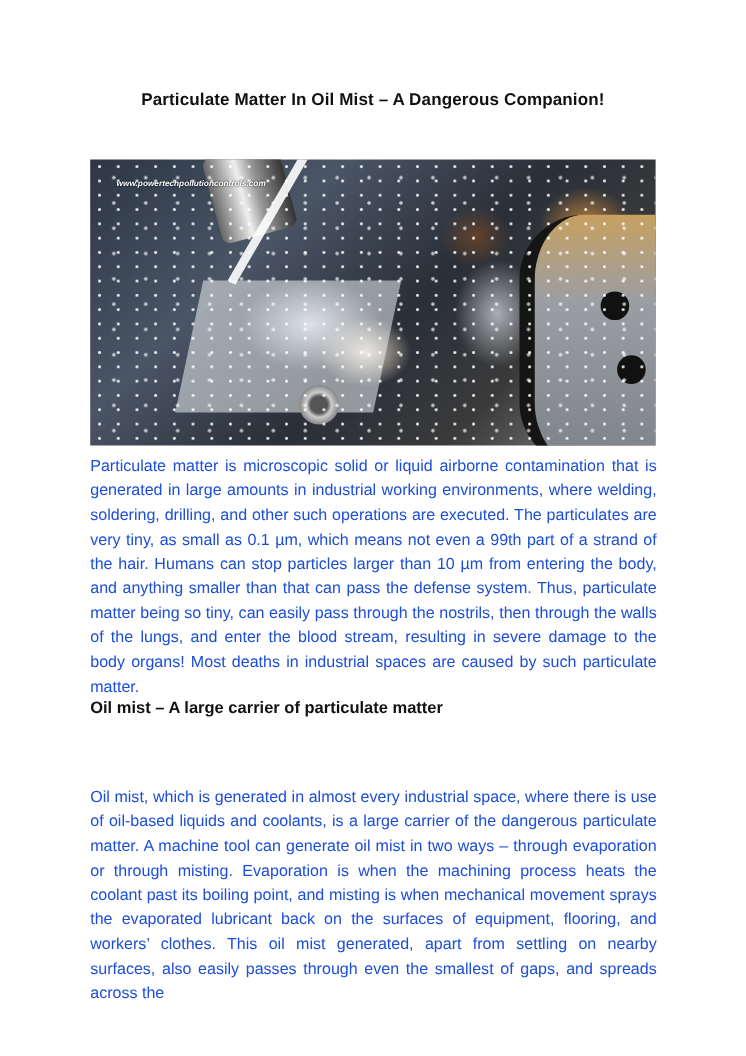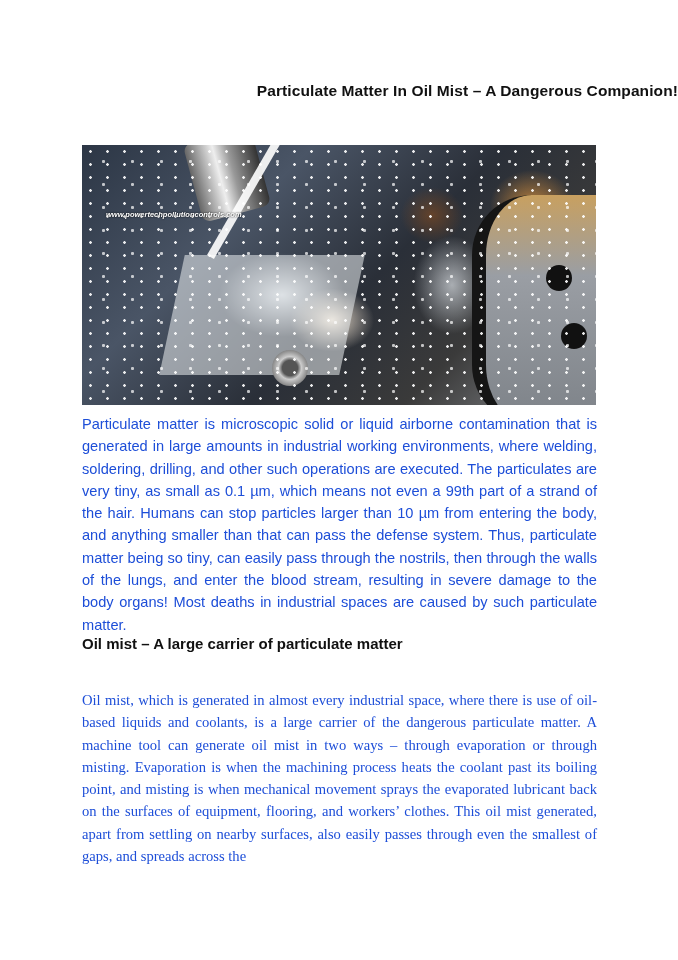--- a/index.html
+++ b/index.html
@@ -1,42 +1,42 @@
 <!DOCTYPE html>
 <html><head>
 <meta charset="utf-8">
 <style>
   html, body { margin: 0; padding: 0; background: #ffffff; }
   body { width: 678px; height: 960px; position: relative; overflow: hidden; font-family: "Liberation Sans", "DejaVu Sans", sans-serif; color: #111; }
-  .title { position: absolute; left: 0; top: 82px; width: 678px; text-align: right; font-size: 15.5px; font-weight: bold; letter-spacing: 0.1px; }
+  .title { position: absolute; left: 0; top: 82px; width: 678px; text-align: center; font-size: 15.5px; font-weight: bold; letter-spacing: 0.1px; }
   .hero { position: absolute; left: 82px; top: 145px; width: 514px; height: 260px; overflow: hidden;
     background:
       radial-gradient(ellipse 60px 45px at 250px 175px, rgba(255,240,220,0.9), rgba(255,240,220,0) 70%),
       radial-gradient(ellipse 90px 60px at 200px 150px, rgba(230,235,240,0.85), rgba(230,235,240,0) 70%),
       radial-gradient(ellipse 55px 70px at 370px 140px, rgba(220,225,230,0.7), rgba(220,225,230,0) 70%),
       radial-gradient(ellipse 60px 50px at 450px 60px, rgba(190,130,60,0.95), rgba(190,130,60,0) 70%),
       radial-gradient(ellipse 45px 40px at 350px 70px, rgba(110,70,40,0.85), rgba(110,70,40,0) 70%),
       linear-gradient(135deg, #2c3645 0%, #4a5566 30%, #2a2f38 55%, #3a3a3a 75%, #8a8c90 100%);
   }
   .hero .spindle { position: absolute; left: 110px; top: -10px; width: 70px; height: 80px; background: linear-gradient(90deg, #666 0%, #eee 40%, #999 60%, #333 100%); border-radius: 8px; transform: rotate(-15deg); }
   .hero .stream { position: absolute; left: 200px; top: -20px; width: 8px; height: 150px; background: rgba(255,255,255,0.9); transform: rotate(30deg); transform-origin: top left; }
   .hero .chuck { position: absolute; left: 390px; top: 50px; width: 160px; height: 230px; background: linear-gradient(180deg, #c8a060 0%, #9a9ea4 35%, #7d8288 100%); border-radius: 60px 0 0 60px; border-left: 14px solid #151515; }
   .hero .hole { position: absolute; width: 26px; height: 26px; background: #111; border-radius: 50%; }
   .hero .workpiece { position: absolute; left: 90px; top: 110px; width: 180px; height: 120px; background: rgba(235,238,240,0.55); transform: skewX(-12deg); }
   .hero .nut { position: absolute; left: 190px; top: 205px; width: 36px; height: 36px; border-radius: 50%; background: radial-gradient(circle, #555 30%, #ccc 45%, #888 70%); }
   .hero .dots { position: absolute; inset: 0;
     background-image:
       radial-gradient(circle, rgba(255,255,255,0.9) 1px, transparent 1.6px),
       radial-gradient(circle, rgba(255,255,255,0.7) 1.2px, transparent 2px);
     background-size: 17px 13px, 29px 23px; background-position: 0 0, 7px 5px; }
-  .hero .watermark { position: absolute; left: 24px; top: 17px; font-size: 7.5px; font-style: italic; font-weight: bold; color: #fff; text-shadow: 0 0 2px #000; margin-top: 48px; }
+  .hero .watermark { position: absolute; left: 24px; top: 17px; font-size: 7.5px; font-style: italic; font-weight: bold; color: #fff; text-shadow: 0 0 2px #000; }
   .para { position: absolute; left: 82px; width: 515px; font-size: 14.6px; line-height: 22.3px; text-align: justify; color: #1d4ed8; }
   .p1 { top: 413px; }
   .subhead { position: absolute; left: 82px; top: 635px; font-size: 15px; font-weight: bold; }
-  .p2 { top: 689px; font-family: Liberation Serif, serif; }
+  .p2 { top: 714px; }
 </style>
 </head>
 <body>
 
 <div class="title">Particulate Matter In Oil Mist – A Dangerous Companion!</div>
 
 <div class="hero" title="CNC machining spindle spraying coolant with oil mist and metal chips">
   <div class="workpiece"></div>
   <div class="spindle"></div>
   <div class="stream"></div>

